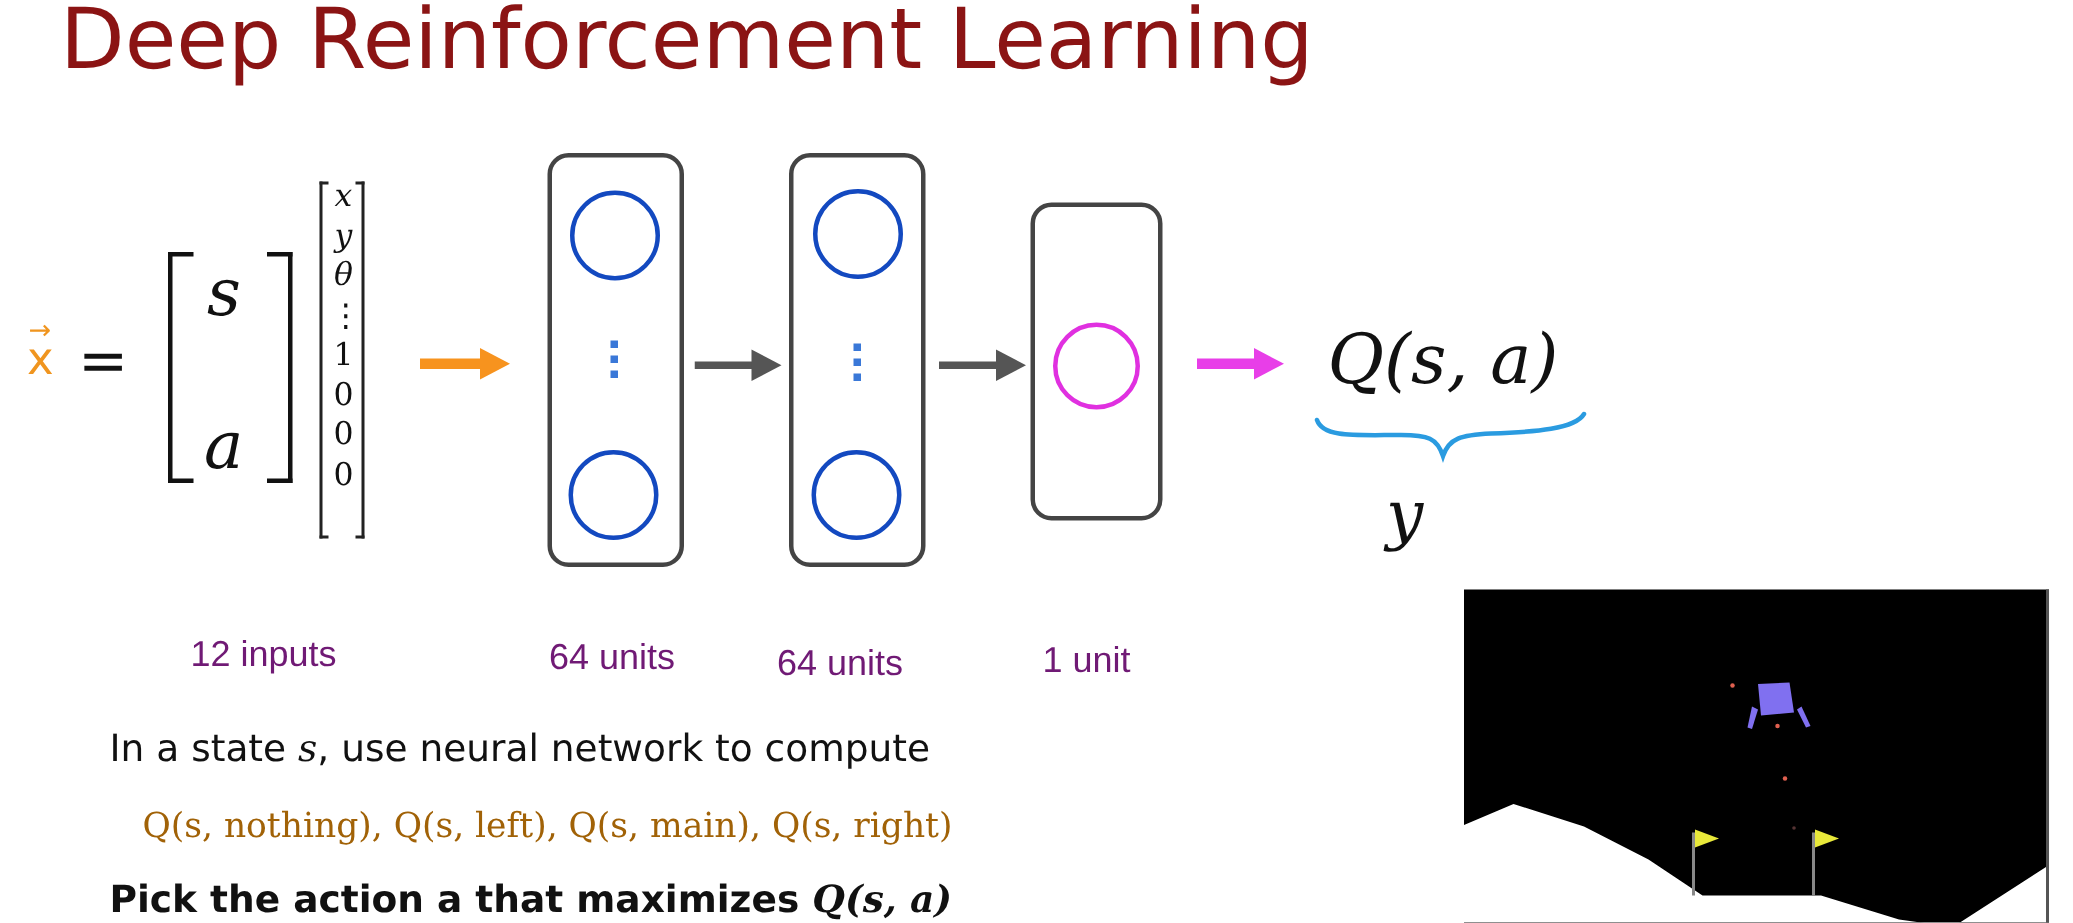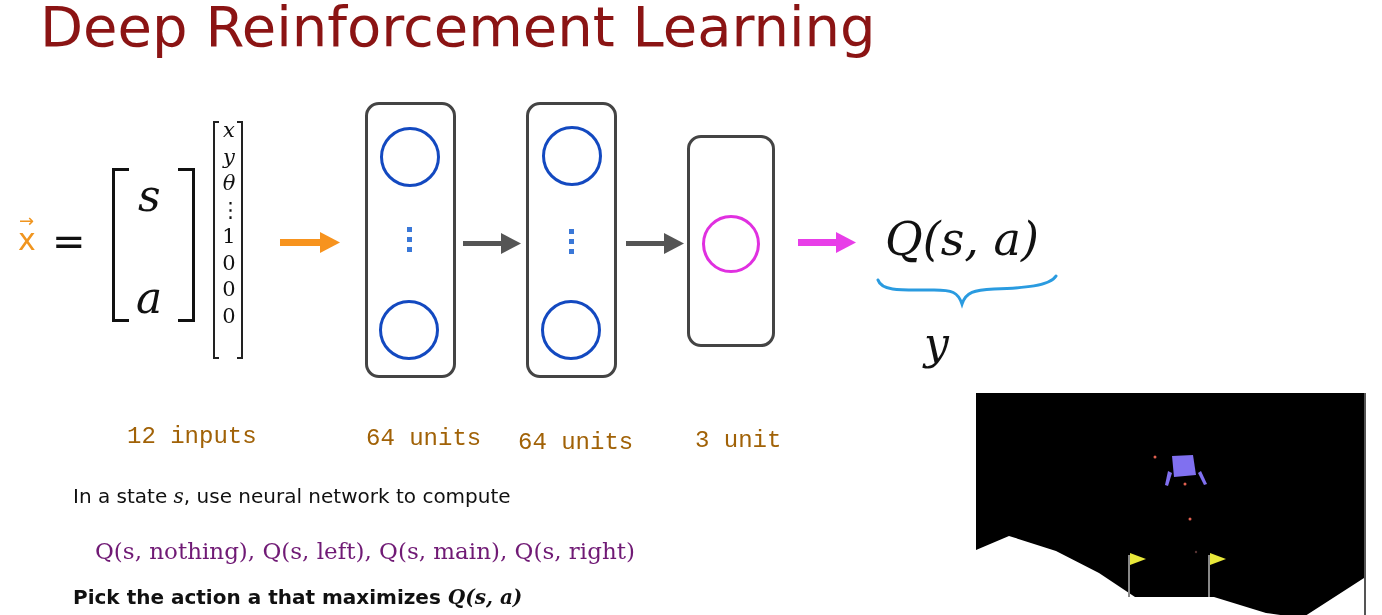--- a/index.html
+++ b/index.html
@@ -20,25 +20,25 @@
   .small-vec { left: 213px; top: 117px; width: 30px; height: 244px; }
   .small-vec .lb { position: absolute; left: 0; top: 4px; bottom: 2px; width: 4px; border: 2px solid #222; border-right: none; }
   .small-vec .rb { position: absolute; right: 0; top: 4px; bottom: 2px; width: 4px; border: 2px solid #222; border-left: none; }
   .small-vec .col { position: absolute; left: 7px; width: 18px; top: 0; text-align: center; font-size: 21px; line-height: 26.5px; color: #111; }
   .layer-box { border: 3px solid #444; border-radius: 14px; background: #fff; box-sizing: border-box; }
   .neuron { position: absolute; border-radius: 50%; box-sizing: border-box; }
   .neuron.blue { border: 3px solid #1349c0; width: 60px; height: 60px; }
   .neuron.pink { border: 3px solid #e030e0; width: 58px; height: 58px; }
   .vdots { position: absolute; width: 6px; }
   .vdots span { display: block; width: 5px; height: 5px; background: #3a78d8; margin-bottom: 5px; }
-  .label-purple { color: #a16207; font-size: 24px; white-space: nowrap; font-family: Liberation Mono, monospace; }
+  .label-purple { color: #701a75; font-size: 24px; white-space: nowrap; font-family: Liberation Sans, sans-serif; }
   .qsa { left: 885px; top: 212px; font-size: 46px; color: #111; white-space: nowrap; }
   .ylabel { left: 924px; top: 318px; font-size: 44px; color: #111; }
-  .body-text { font-size: 20px; color: #111; white-space: nowrap; font-family: "DejaVu Sans", sans-serif; }
-  .formula-line { font-size: 23px; color: #701a75; white-space: nowrap; text-align: center; }
+  .body-text { font-size: 25px; color: #111; white-space: nowrap; font-family: "DejaVu Sans", sans-serif; }
+  .formula-line { font-size: 23px; color: #a16207; white-space: nowrap; text-align: center; }
   .lander-panel { left: 976px; top: 393px; width: 388px; height: 222px; background: #000; overflow: hidden; border-right: 2px solid #555; }
 </style>
 </head>
 <body>
 
 <div class="abs title">Deep Reinforcement Learning</div>
 
 <div class="abs xvec">
   <span class="arrow-over">→</span>
   <span>x</span>
@@ -108,21 +108,21 @@
 
 <div class="abs qsa serif-it">Q(s, a)</div>
 <svg class="abs" style="left:874px; top:274px;" width="186" height="40">
   <path d="M4,6 C8,18 30,16 60,16 C78,16 84,18 88,30 C92,18 100,16 120,15 C150,14 176,12 182,2" fill="none" stroke="#2a9be0" stroke-width="3" stroke-linecap="round"></path>
 </svg>
 <div class="abs ylabel serif-it">y</div>
 
 <div class="abs label-purple" style="left:127px; top:423px;">12 inputs</div>
 <div class="abs label-purple" style="left:366px; top:425px;">64 units</div>
 <div class="abs label-purple" style="left:518px; top:429px;">64 units</div>
-<div class="abs label-purple" style="left:695px; top:427px;">3 unit</div>
+<div class="abs label-purple" style="left:695px; top:427px;">1 unit</div>
 
 <div class="abs body-text" style="left:73px; top:484px;">
   <span>In a state </span><span class="serif-it">s</span><span>, use neural network to compute</span>
 </div>
 <div class="abs formula-line serif" style="left:95px; top:538px;">
   <span>Q(s, nothing)</span>,
   <span>Q(s, left)</span>,
   <span>Q(s, main)</span>,
   <span>Q(s, right)</span>
 </div>

